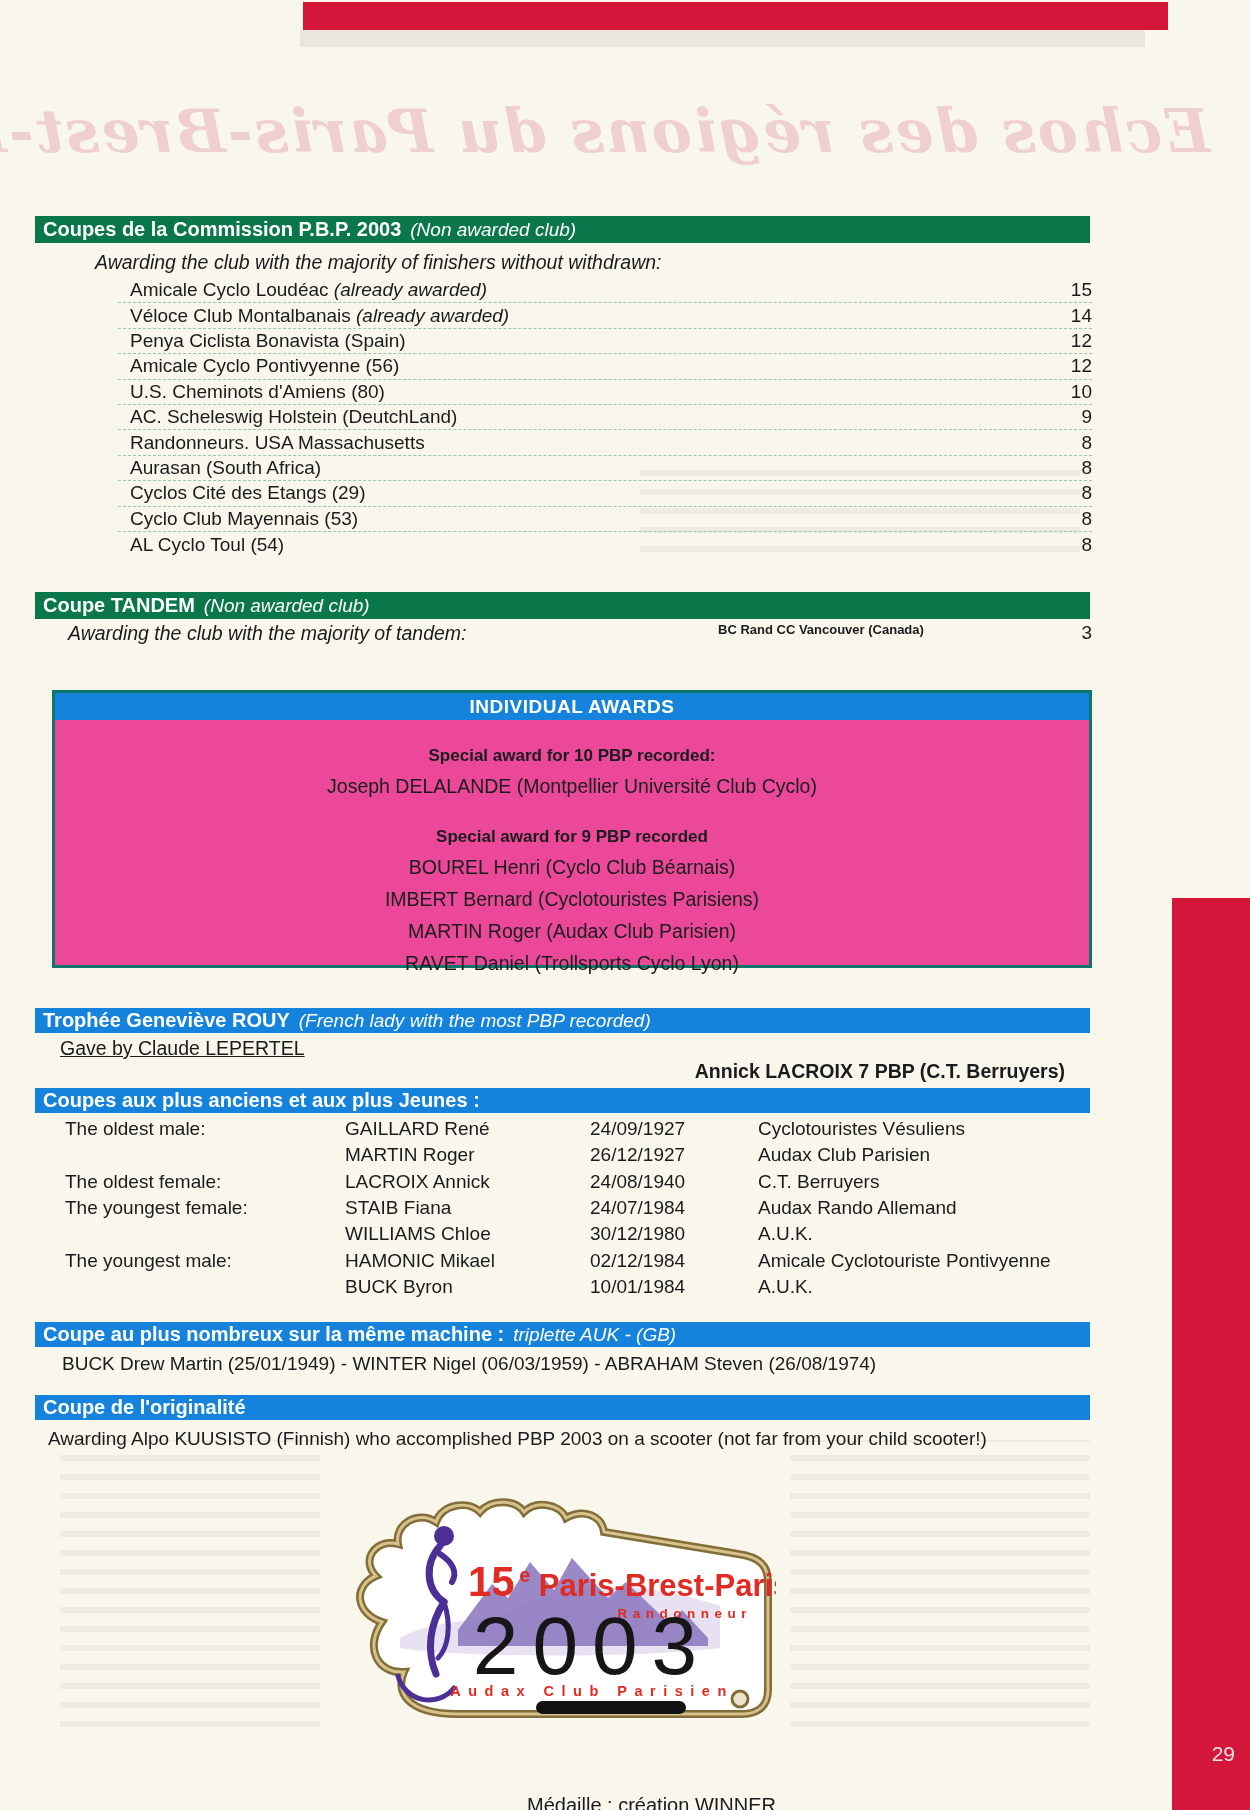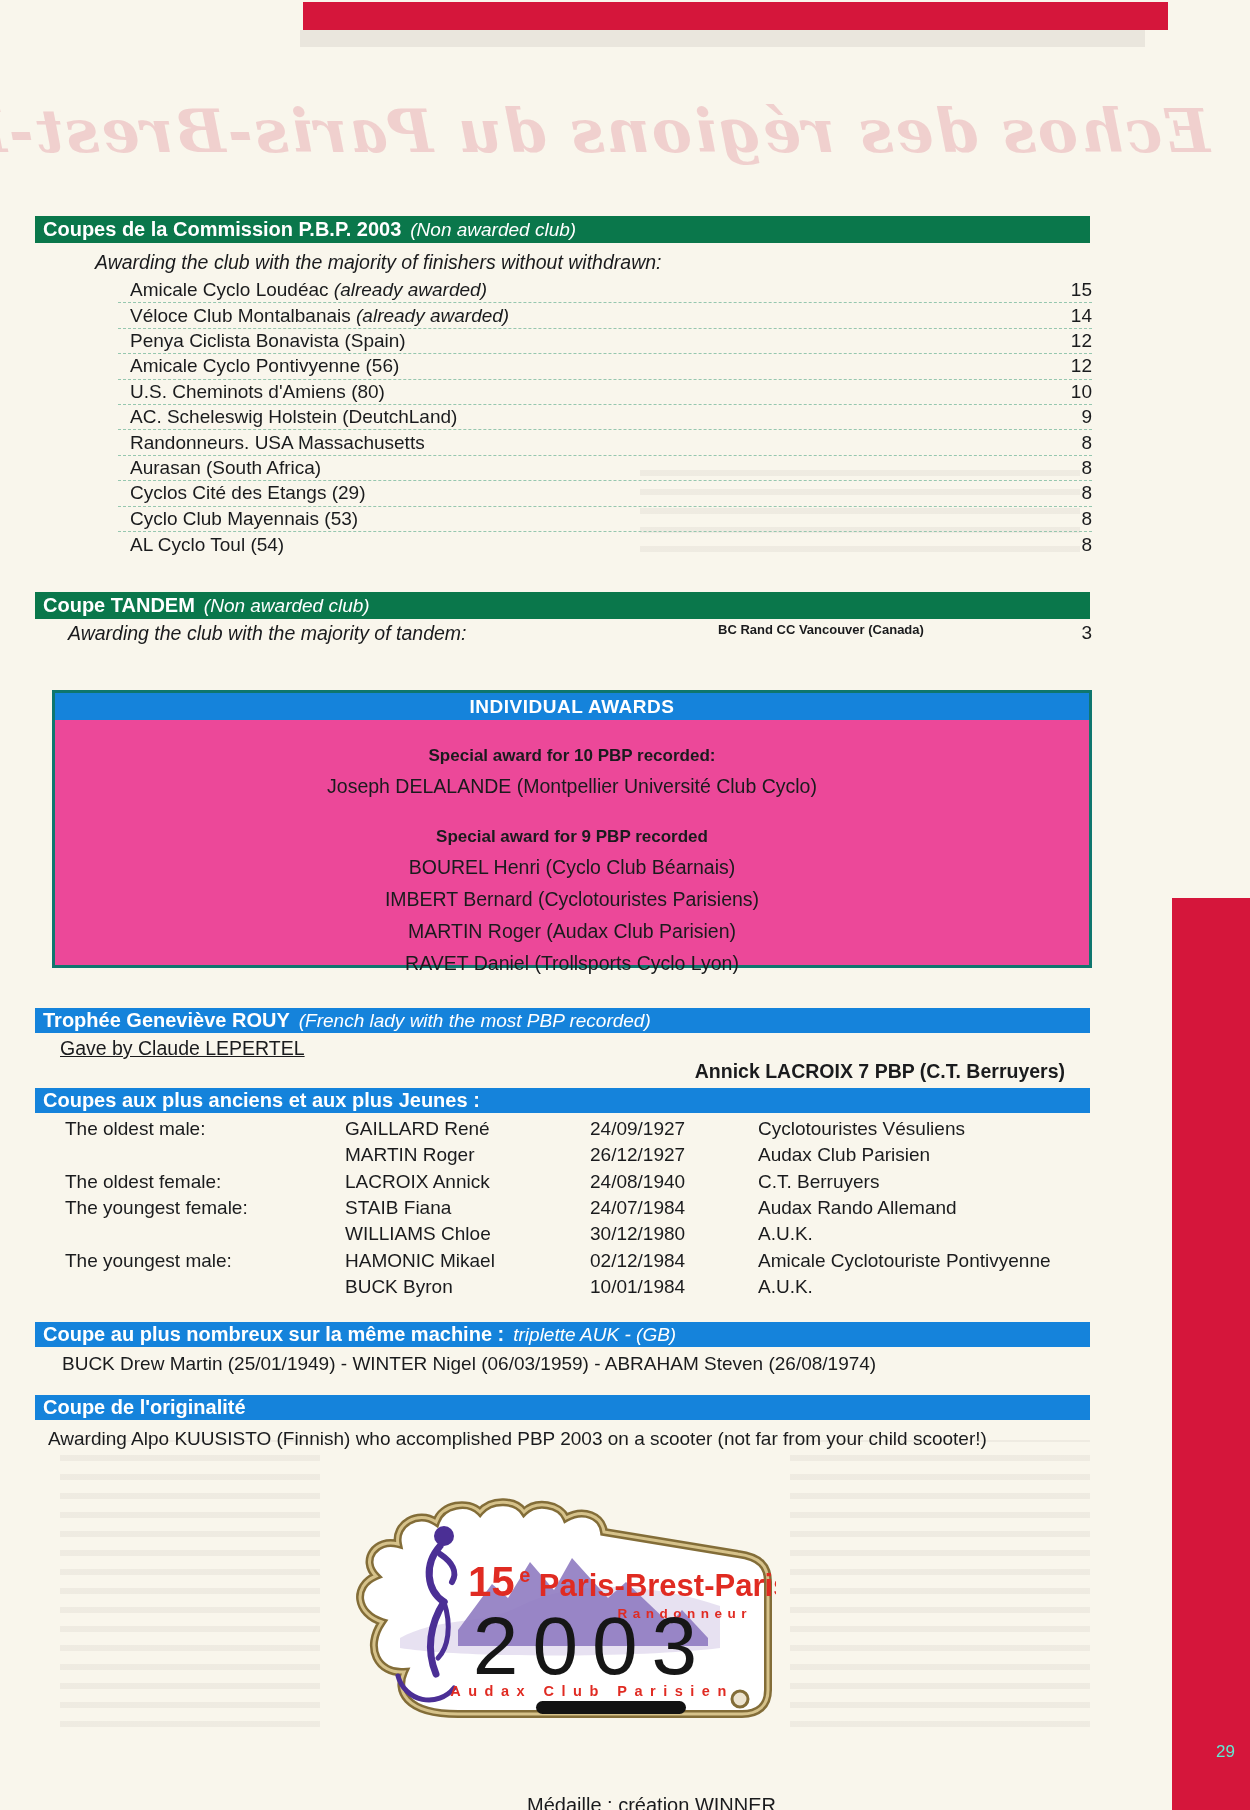--- a/index.html
+++ b/index.html
@@ -50,21 +50,21 @@
   .acol-date{width:168px;}
   .acol-club{flex:1;}
   .mline{position:absolute;left:62px;top:1353px;font-size:19px;white-space:nowrap;}
   .oline{position:absolute;left:48px;top:1428px;font-size:19px;white-space:nowrap;}
   
   .medal{position:absolute;left:340px;top:1498px;width:436px;height:224px;}
   .medal text{font-family:"Liberation Sans",sans-serif;}
   .caption{position:absolute;left:340px;top:1794px;width:436px;text-align:right;font-size:20px;}
   
   .sidebar{position:absolute;left:1172px;top:898px;width:78px;height:912px;background:#D5163B;}
-  .pagenum{position:absolute;top:844px;right:15px;color:#5eead4;font-size:17px;}
+  .pagenum{position:absolute;top:844px;right:15px;color:#e5e5e5;font-size:21px;}
 </style>
 </head>
 <body>
 
 <div class="page">
 
   <div class="topbar"></div>
   <div class="topshadow"></div>
   <div class="ghost">Echos des régions du Paris-Brest-Paris</div>
 

